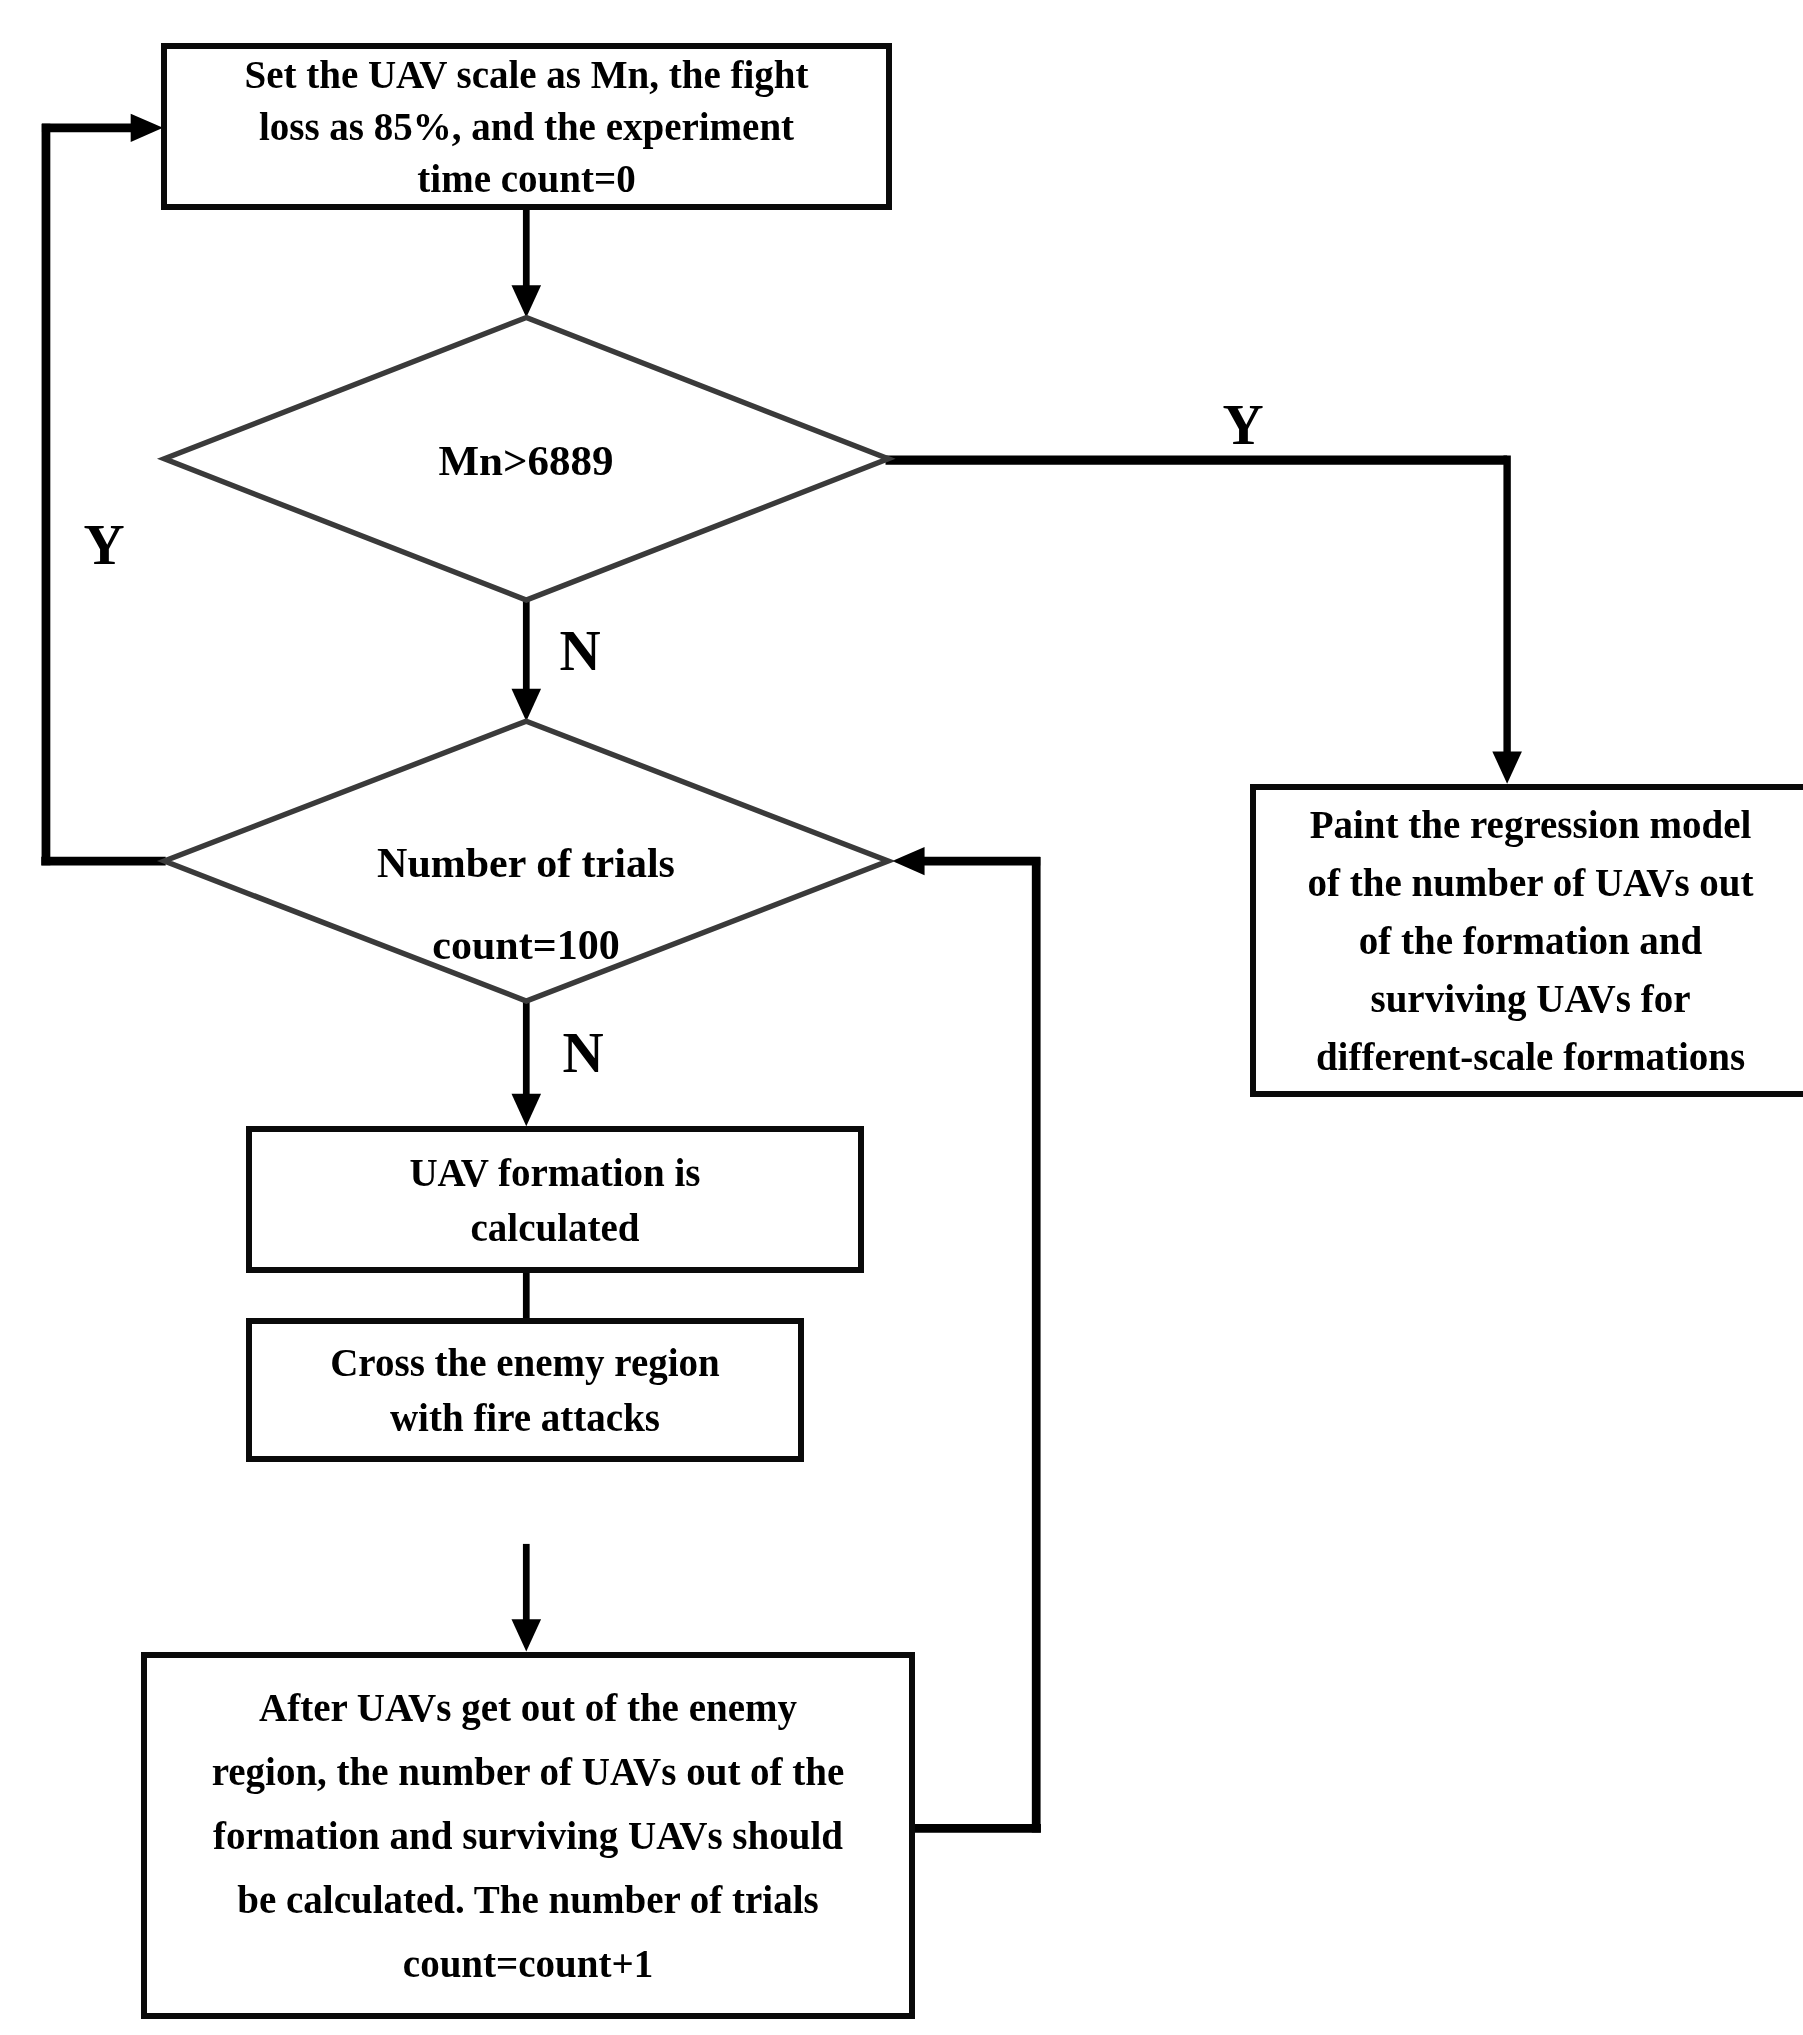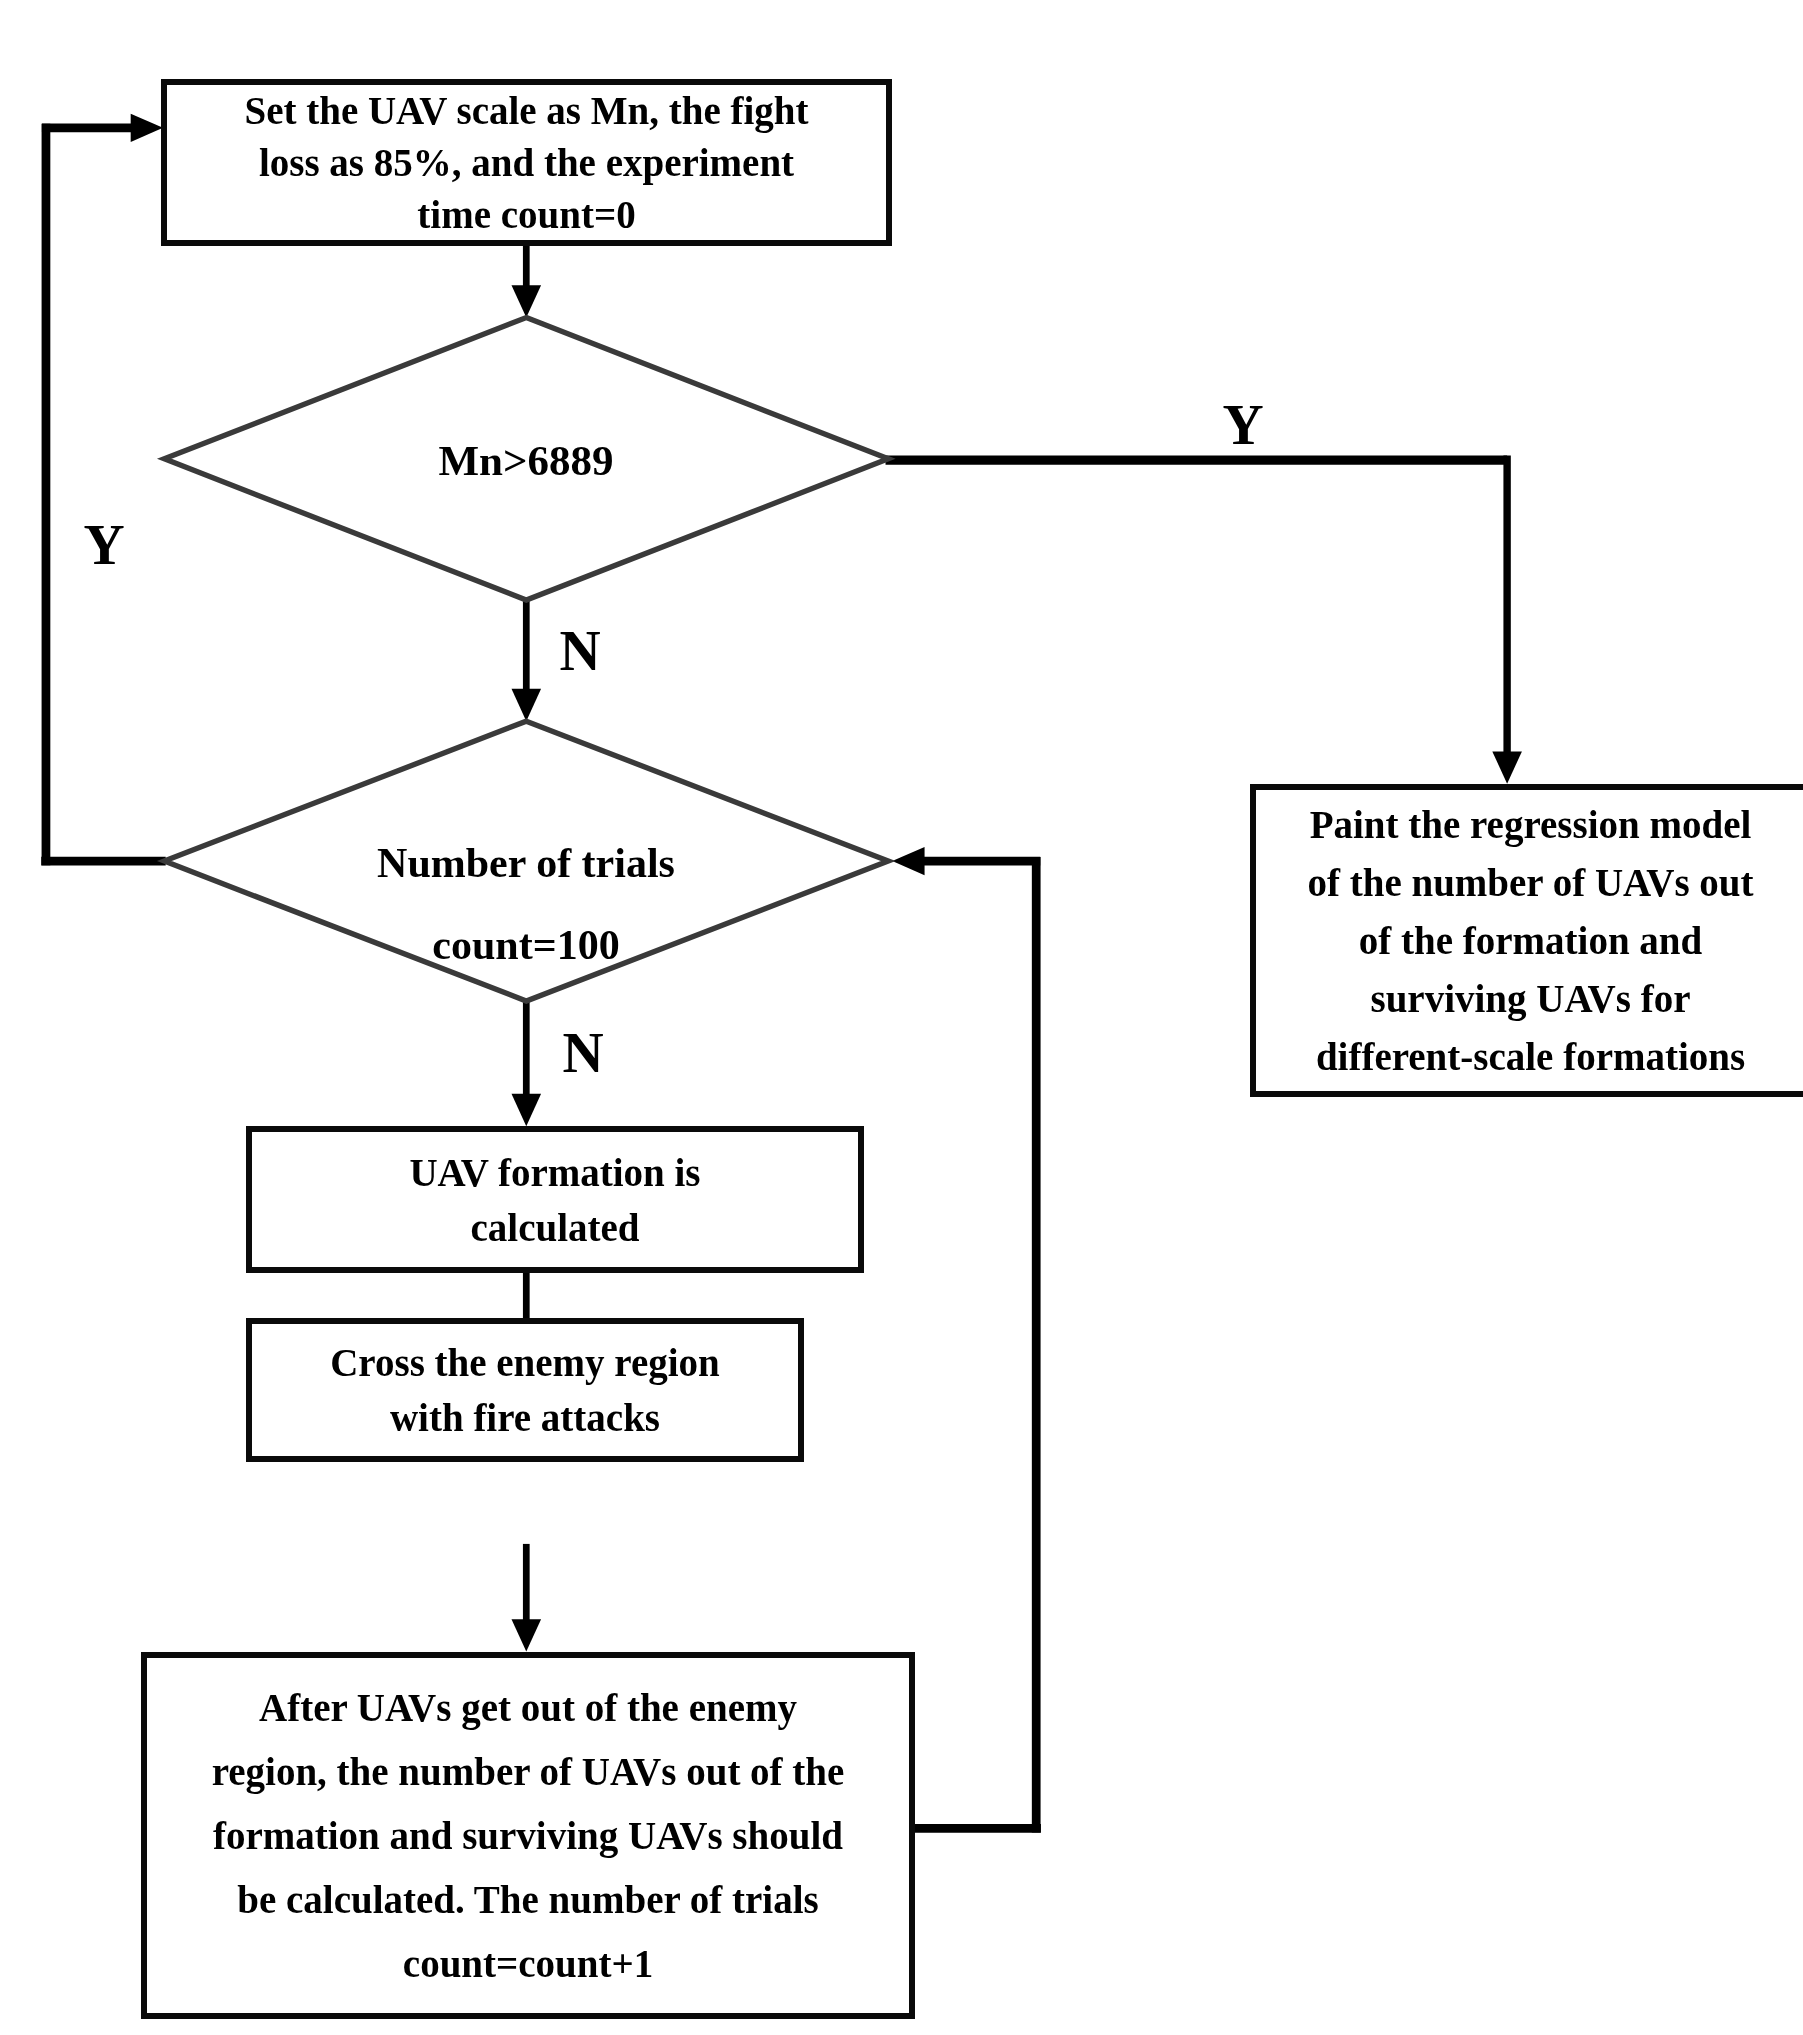--- a/index.html
+++ b/index.html
@@ -13,21 +13,21 @@
     overflow:hidden;
   }
   .layer{position:absolute;left:0;top:0;width:1804px;height:2035px;}
   .box{
     position:absolute;box-sizing:border-box;background:#ffffff;
     border:6px solid #0a0a0a;
     display:flex;flex-direction:column;justify-content:center;align-items:center;
     text-align:center;z-index:2;
   }
   .ln{display:block;white-space:nowrap;}
-  .box-start    {left:161px; top:43px;   width:731px;height:167px;font-size:39px;line-height:52px;margin-top:36px;}
+  .box-start    {left:161px; top:43px;   width:731px;height:167px;font-size:39px;line-height:52px;}
   .box-paint    {left:1219px;top:784px; width:561px; height:313px;font-size:39px;line-height:58px;margin-left:31px;}
   .box-formation{left:246px; top:1126px; width:618px; height:147px;font-size:39px;line-height:55px;}
   .box-cross    {left:246px; top:1318px; width:558px; height:144px;font-size:39px;line-height:55px;}
   .box-calc     {left:141px; top:1652px; width:774px;height:367px;font-size:39px;line-height:64px;}
   .dlabel{
     position:absolute;transform:translate(-50%,-50%);
     z-index:2;text-align:center;white-space:nowrap;
   }
   .d1-label{left:526px;top:460px;font-size:43px;}
   .d2-label{left:526px;top:904px;font-size:42px;line-height:82px;}

